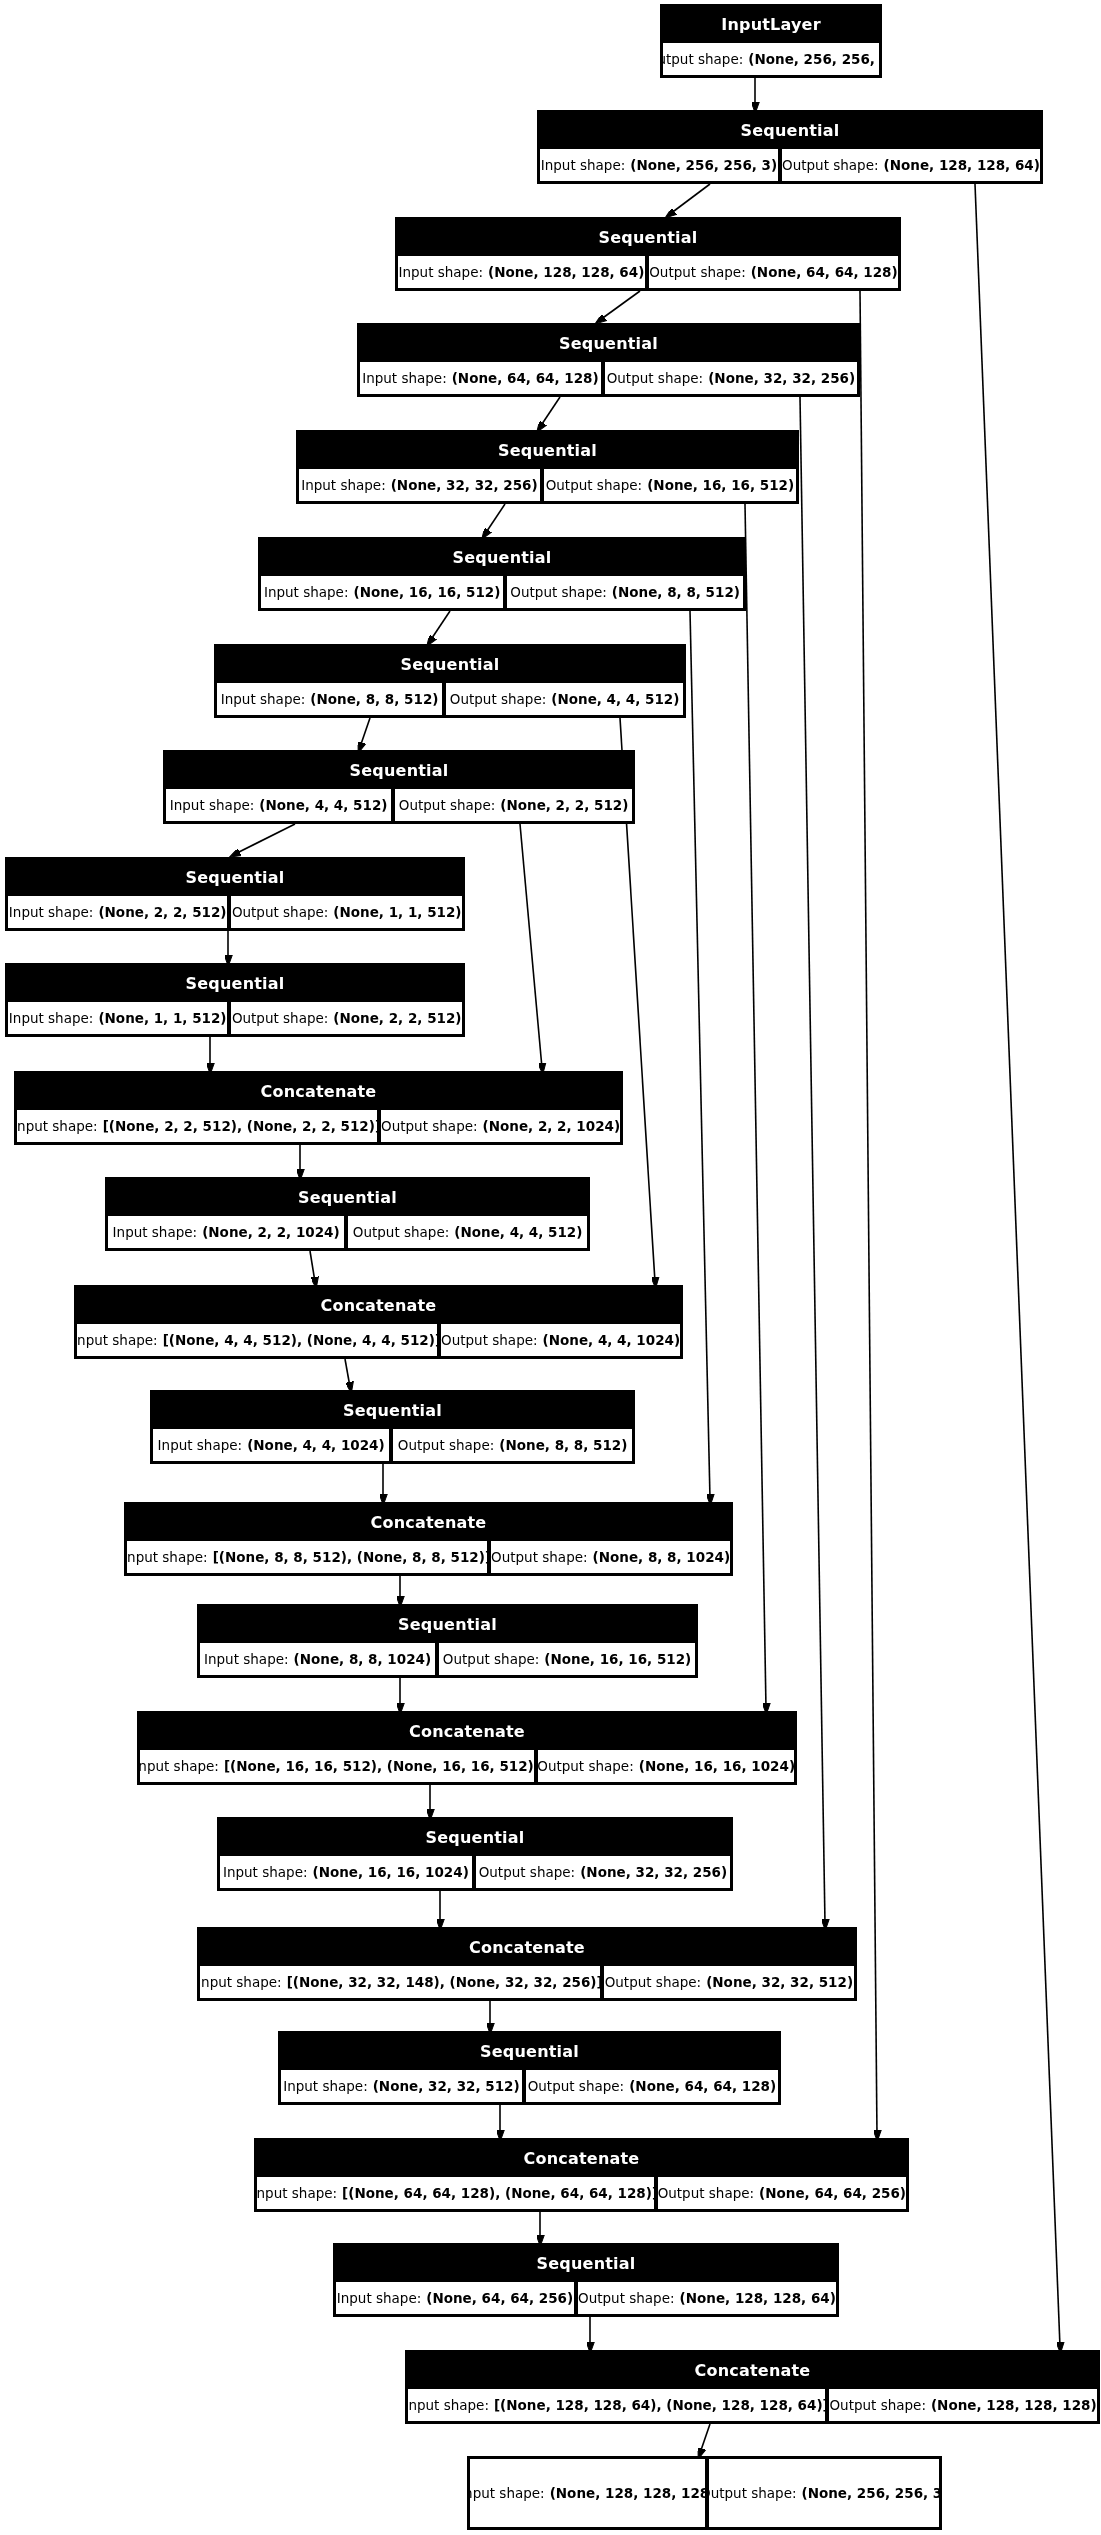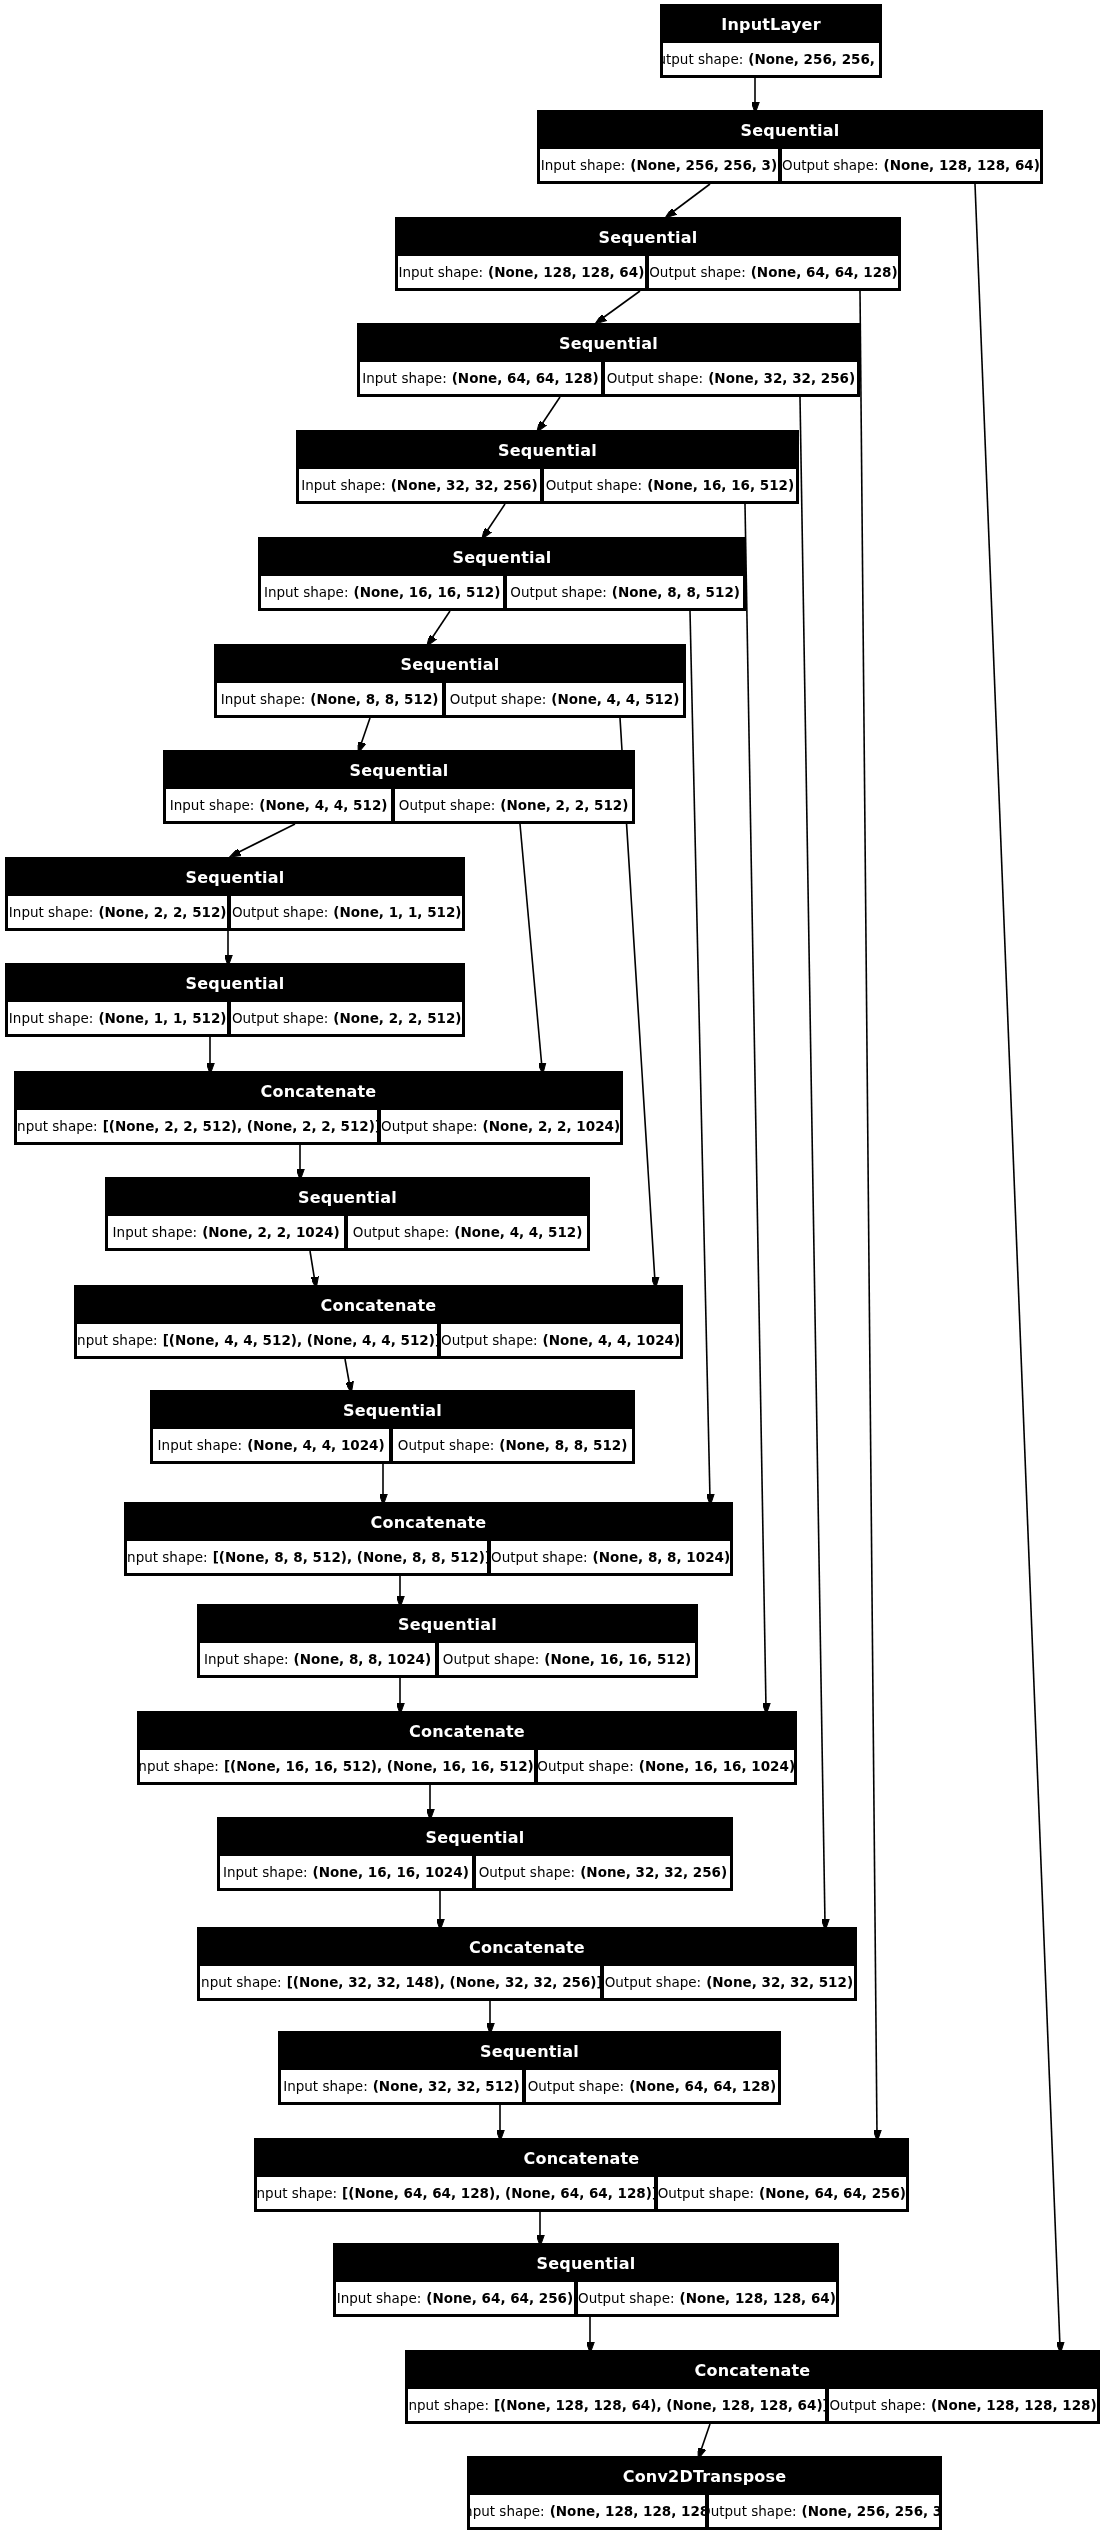--- a/index.html
+++ b/index.html
@@ -381,21 +381,20 @@
             <span class="prefix">Input shape:</span>
             <span class="value">[(None, 128, 128, 64), (None, 128, 128, 64)]</span>
           </div>
           <div class="cell">
             <span class="prefix">Output shape:</span>
             <span class="value">(None, 128, 128, 128)</span>
           </div>
         </div>
       </div>
       <div class="node" style="left: 467px; top: 2456px; width: 475px;">
-        <div class="node-title">Conv2DTranspose</div>
         <div class="cells">
           <div class="cell">
             <span class="prefix">Input shape:</span>
             <span class="value">(None, 128, 128, 128)</span>
           </div>
           <div class="cell">
             <span class="prefix">Output shape:</span>
             <span class="value">(None, 256, 256, 3)</span>
           </div>
         </div>

